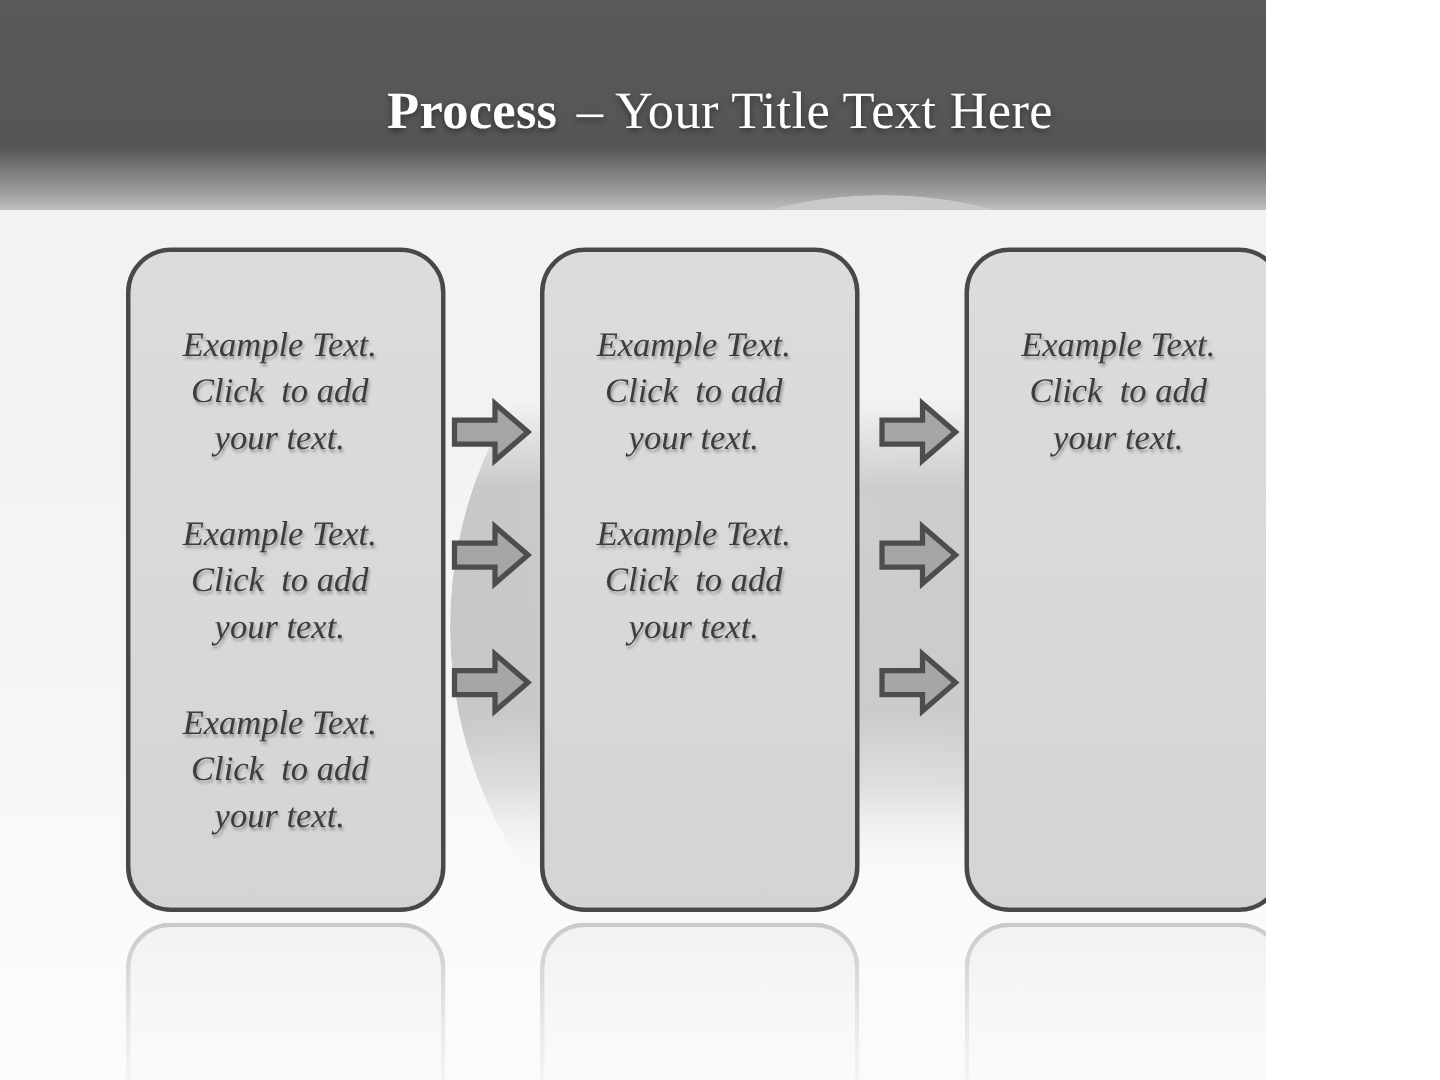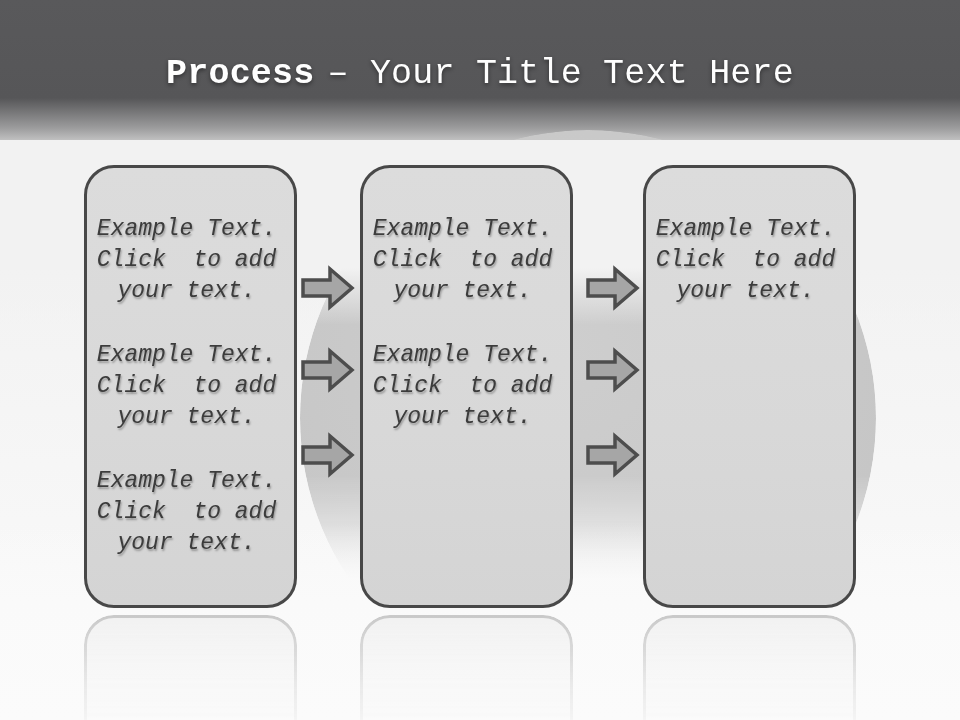--- a/index.html
+++ b/index.html
@@ -1,23 +1,23 @@
 <!DOCTYPE html>
 <html><head>
 <meta charset="utf-8">
 <style>
   html, body { margin: 0; padding: 0; background: #ffffff; }
   * { box-sizing: border-box; }
 
   .slide {
     position: relative;
-    width: 960px;
+    width: 844px;
     height: 720px;
     overflow: hidden;
-    font-family: Liberation Mono, monospace;
+    font-family: Liberation Serif, serif;
     background: linear-gradient(to bottom,
       #59595b 0px, #565658 98px, #9c9c9d 128px,
       #ededed 155px, #f3f3f3 300px, #f7f7f7 520px, #fbfbfb 720px);
   }
 
   
   .bg-sphere {
     position: absolute;
     left: 300px; top: 130px;
     width: 576px; height: 576px;

